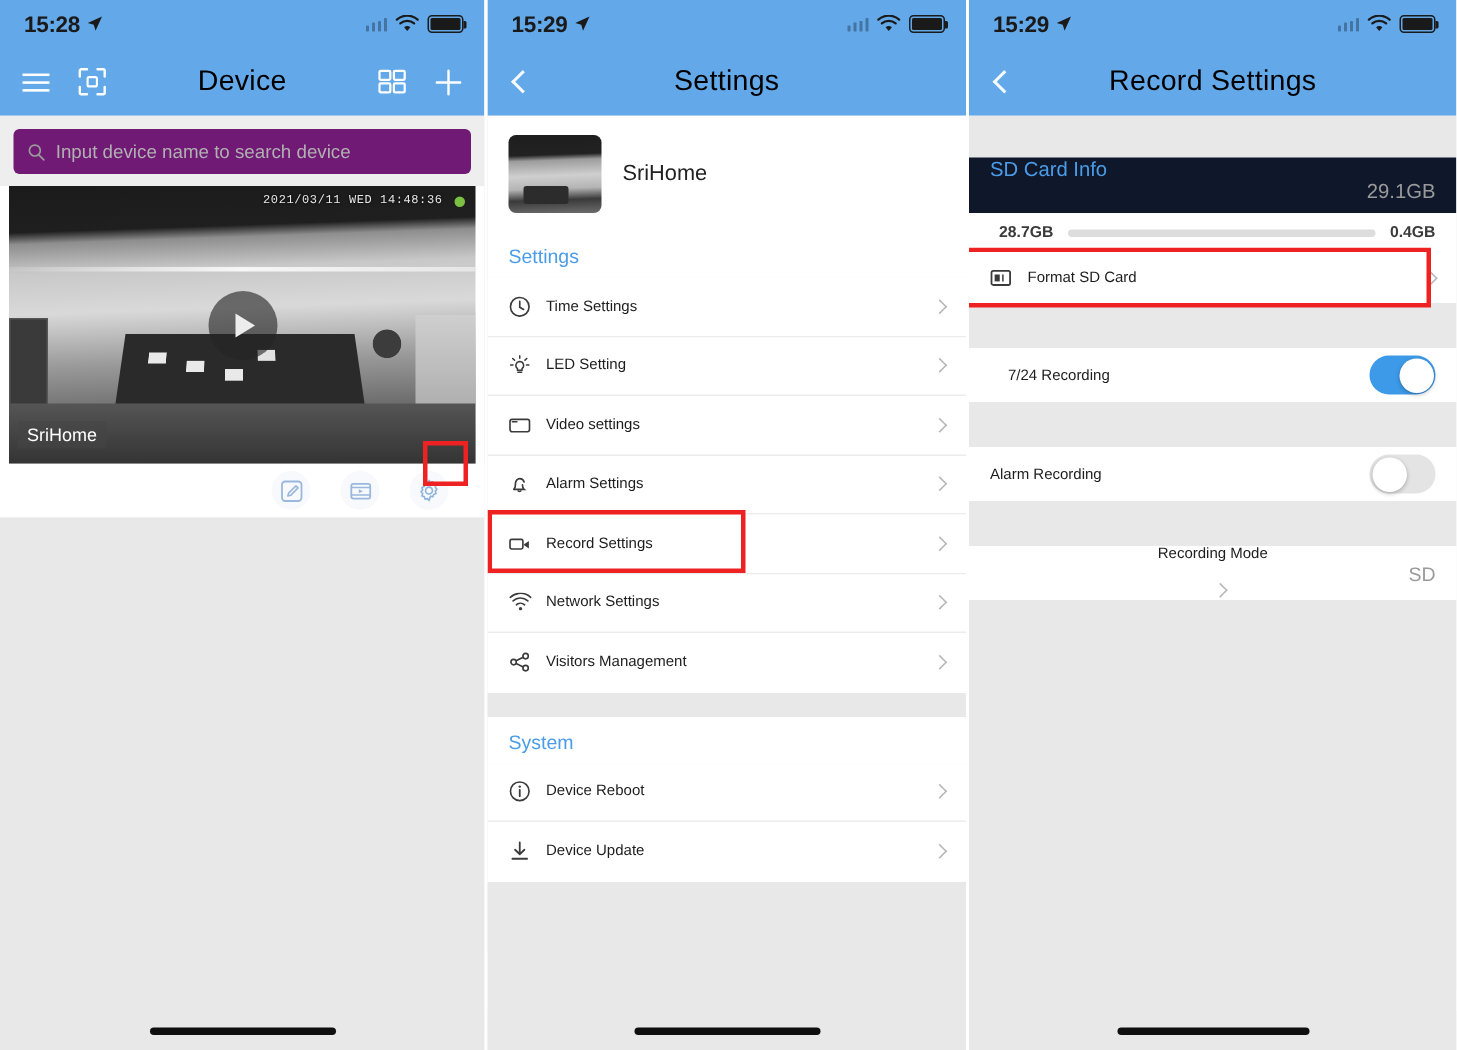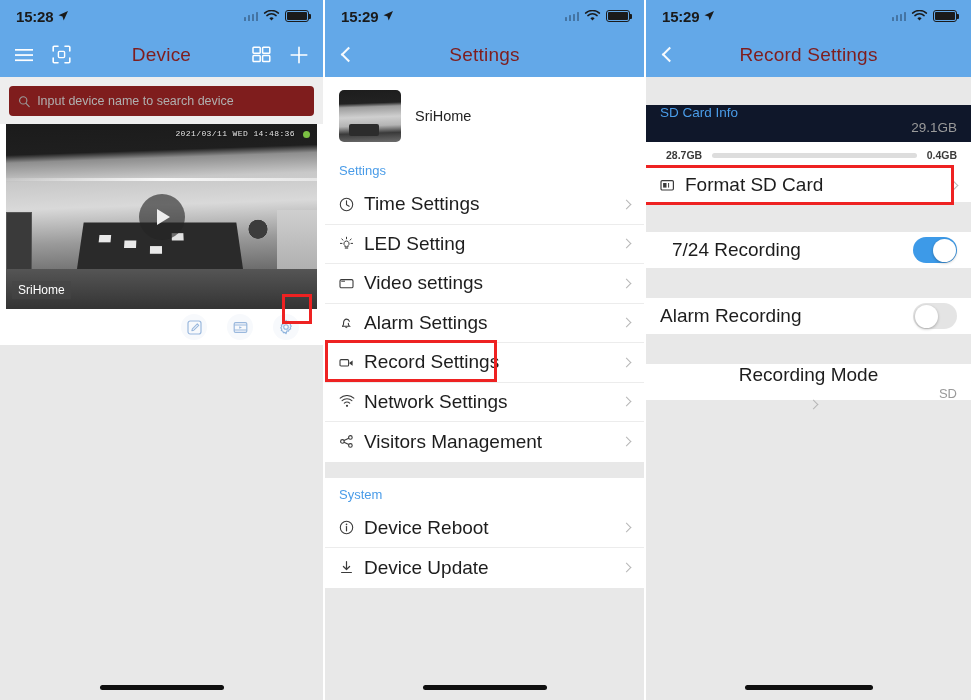--- a/index.html
+++ b/index.html
@@ -57,37 +57,37 @@
   
   .navbar {
     height: 45px;
     background: #63a8e8;
     display: flex; align-items: center;
     position: relative;
     padding: 0 14px;
   }
   .nav-title {
     position: absolute; left: 0; right: 0; text-align: center;
-    font-size: 19px; color: #7f1d1d; letter-spacing: .2px;
+    font-size: 19px; color: #000000; letter-spacing: .2px;
     pointer-events: none;
   }
   .nav-left { display: flex; align-items: center; gap: 18px; z-index:2;}
   .nav-right { margin-left: auto; display: flex; align-items: center; gap: 18px; z-index:2;}
   .ico { display: block; }
   .back-chev {
     width: 11px; height: 11px;
     border-left: 2.2px solid #ffffff; border-bottom: 2.2px solid #ffffff;
     transform: rotate(45deg); margin-left: 4px;
     opacity:.95;
   }
 
   
   .searchwrap { background: #eeeeee; padding: 9px 9px 8px 9px; }
   .searchbox {
-    height: 30px; background: #7f1d1d; border-radius: 4px;
+    height: 30px; background: #701a75; border-radius: 4px;
     display:flex; align-items:center; gap: 7px; padding: 0 9px;
   }
   .searchbox input {
     border: none; outline: none; font-size: 12.5px; color: #9b9b9b;
     font-family: "Liberation Sans", sans-serif; width:100%; background:transparent;
   }
   .searchbox input::placeholder { color: #b0b0b0; }
 
   .devcard { background:#ffffff; margin: 0; }
   .video {
@@ -183,21 +183,21 @@
   }
   .group { background:#ffffff; }
   .row {
     height: 39.5px; display:flex; align-items:center;
     padding: 0 14px; background:#ffffff;
     border-bottom: 1px solid #ececec;
     position:relative;
   }
   .row:last-child { border-bottom: none; }
   .row .ricon { width: 22px; flex:none; display:flex; align-items:center; justify-content:flex-start; }
-  .row .rlabel { font-size: 19px; color:#1d1d1d; margin-left: 3px; }
+  .row .rlabel { font-size: 10px; color:#1d1d1d; margin-left: 3px; }
   .row .rval { margin-left:auto; font-size: 13px; color:#9a9a9a; }
   .chev {
     width: 7px; height: 7px; flex:none;
     border-top: 1.6px solid #b6b6b6; border-right: 1.6px solid #b6b6b6;
     transform: rotate(45deg); margin-left: 10px;
   }
   .rowchev { margin-left:auto; }
   .gap { height: 16px; background: #e8e8e8; }
   .gap-sm { height: 15px; background: #e8e8e8; }
 

